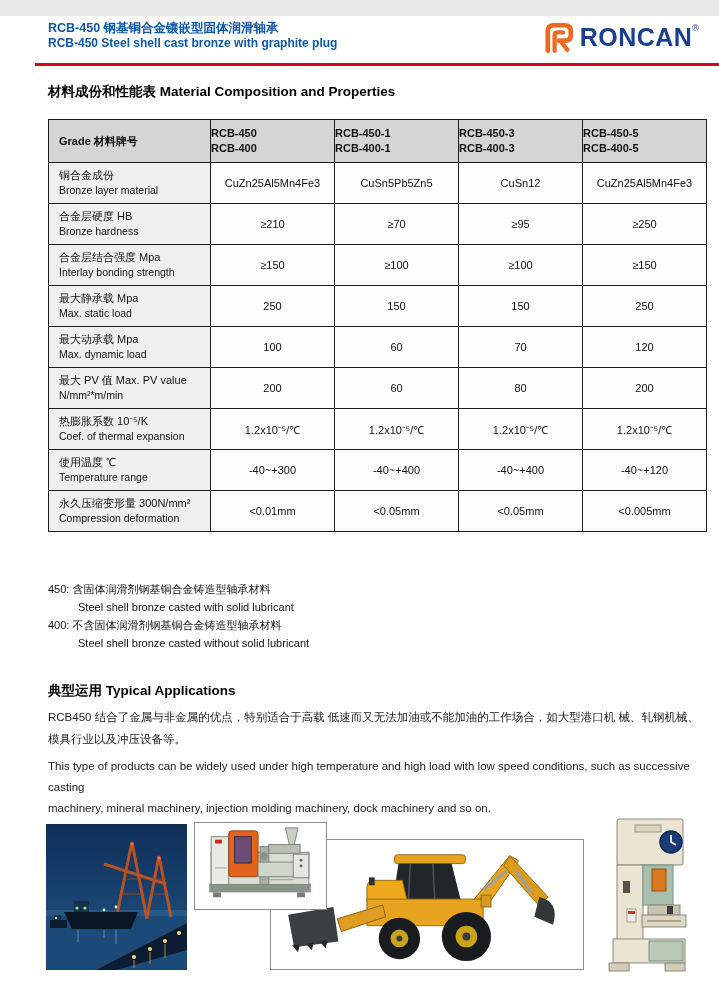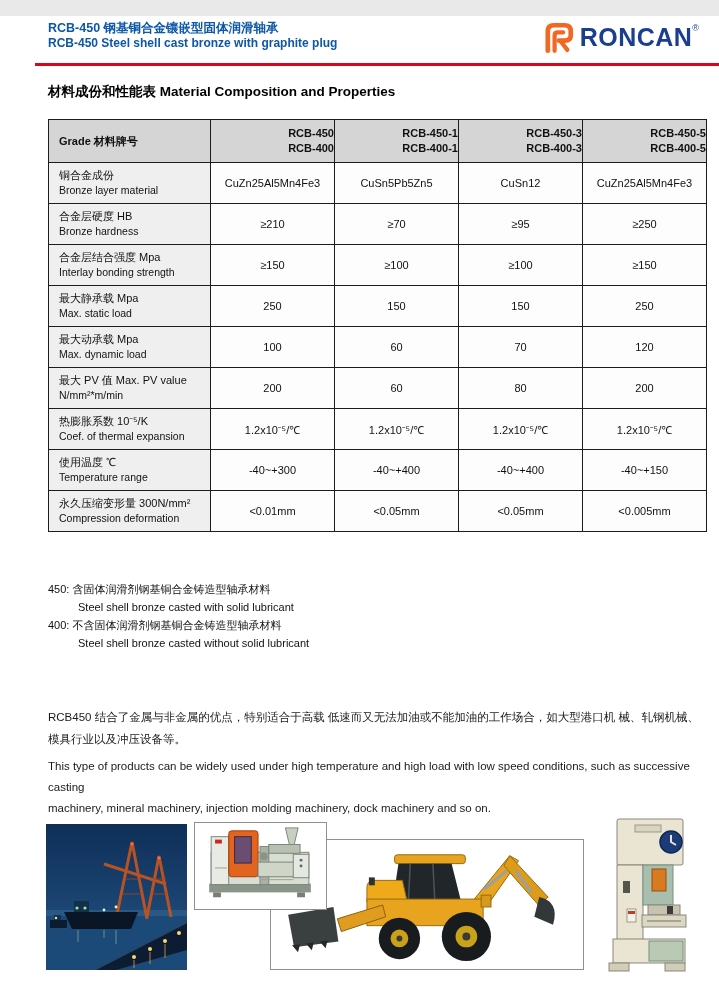--- a/index.html
+++ b/index.html
@@ -16,21 +16,21 @@
   .rule{position:absolute;left:35px;top:47px;width:684px;height:3px;background:#d6061c;}
 
   
   .sec-title{position:absolute;left:48px;font-size:13.5px;font-weight:bold;color:#000;}
   #sec1{top:56px;}
   #sec2{top:655px;}
 
   
   table.comp{position:absolute;left:48px;top:103px;width:658px;border-collapse:collapse;table-layout:fixed;}
   .comp th,.comp td{border:1px solid #1c1c1c;padding:0;vertical-align:middle;}
-  .comp thead th{background:#d5d5d5;height:42px;font-size:11px;font-weight:bold;text-align:right;line-height:15px;padding-left:9px;}
+  .comp thead th{background:#d5d5d5;height:42px;font-size:11px;font-weight:bold;text-align:left;line-height:15px;}
   .comp thead th.lbl{text-align:left;padding-left:10px;}
   .comp tbody td{height:40px;background:#fdfdfd;text-align:center;font-size:11px;}
   .comp tbody td.lbl{background:#efefef;text-align:left;padding-left:10px;line-height:15px;}
   .lbl .zh{font-size:11px;}
   .lbl .en{font-size:10.5px;}
 
   
   .notes{position:absolute;left:48px;top:564px;font-size:11px;line-height:18px;color:#111;}
   .notes .ind{padding-left:30px;}
 
@@ -171,21 +171,21 @@
         <td>1.2x10⁻⁵/℃</td>
       </tr>
       <tr>
         <td class="lbl">
             <div class="zh">使用温度 ℃</div>
             <div class="en">Temperature range</div>
           </td>
         <td>-40~+300</td>
         <td>-40~+400</td>
         <td>-40~+400</td>
-        <td>-40~+150</td>
+        <td>-40~+120</td>
       </tr>
       <tr>
         <td class="lbl">
             <div class="zh">永久压缩变形量 300N/mm²</div>
             <div class="en">Compression deformation</div>
           </td>
         <td>&lt;0.01mm</td>
         <td>&lt;0.05mm</td>
         <td>&lt;0.05mm</td>
         <td>&lt;0.005mm</td>
@@ -193,20 +193,21 @@
     </tbody>
   </table>
 
   <div class="notes">
     <div>450: 含固体润滑剂钢基铜合金铸造型轴承材料</div>
     <div class="ind">Steel shell bronze casted with solid lubricant</div>
     <div>400: 不含固体润滑剂钢基铜合金铸造型轴承材料</div>
     <div class="ind">Steel shell bronze casted without solid lubricant</div>
   </div>
 
+  <h2 class="sec-title" id="sec2">典型运用 Typical Applications</h2>
 
   <div class="para" id="para-zh">
     <div>RCB450 结合了金属与非金属的优点，特别适合于高载 低速而又无法加油或不能加油的工作场合，如大型港口机 械、轧钢机械、</div>
     <div>模具行业以及冲压设备等。</div>
   </div>
   <div class="para" id="para-en">
     <div>This type of products can be widely used under high temperature and high load with low speed conditions, such as successive casting</div>
     <div>machinery, mineral machinery, injection molding machinery, dock machinery and so on.</div>
   </div>
 

